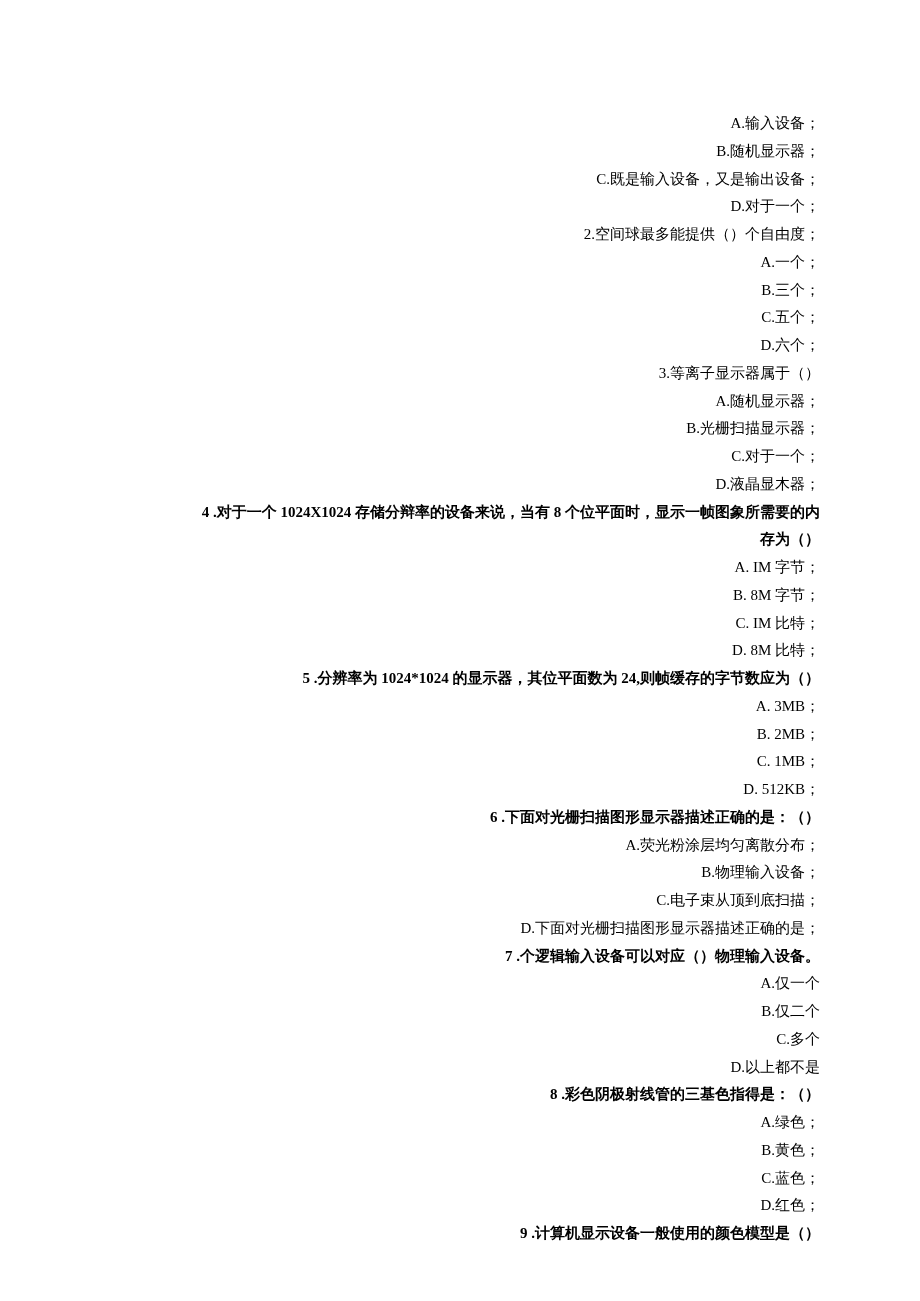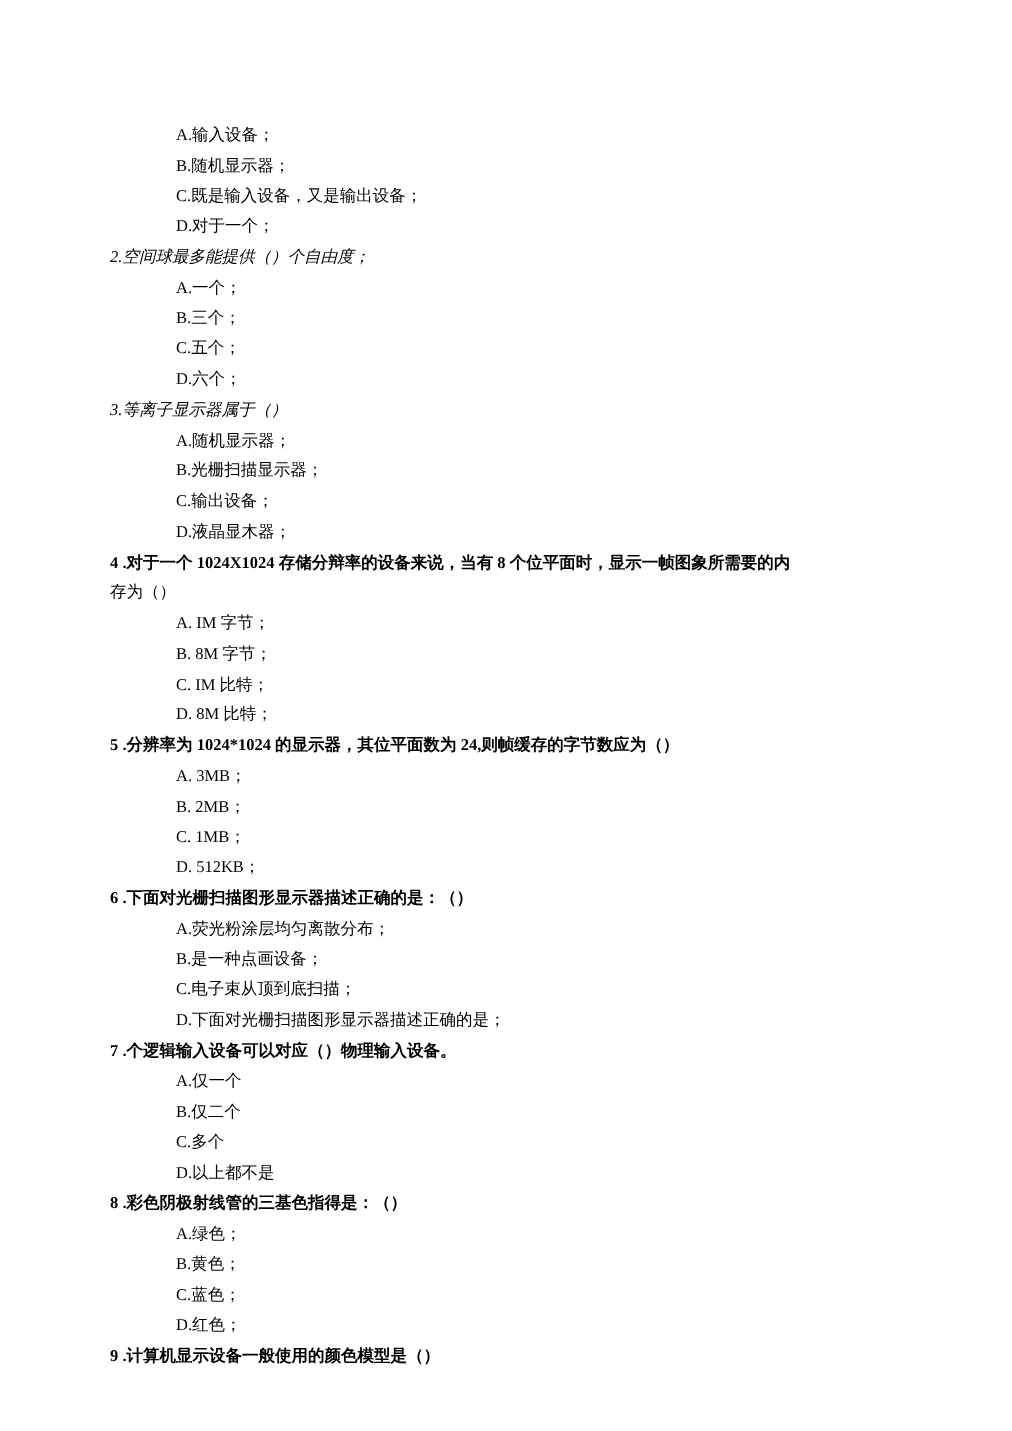--- a/index.html
+++ b/index.html
@@ -1,84 +1,85 @@
 <!DOCTYPE html>
 <html><head>
   <meta charset="utf-8">
   <style>
     * {
       margin: 0;
       padding: 0;
       box-sizing: border-box;
+      text-align: right;
     }
     body {
       width: 920px;
       min-height: 1301px;
       background: #ffffff;
       font-family: "SimSun", "宋体", serif;
       font-size: 15px;
       line-height: 1.85;
       color: #000000;
       padding: 110px 100px 60px 100px;
     }
     .option {
       padding-left: 60px;
     }
     .option-wide {
       padding-left: 60px;
       font-family: Liberation Serif, serif;
     }
     .q-line {
       padding-left: 0px;
-      font-style: italic;
     }
     .q-num-spaced {
       padding-left: 0px;
       font-weight: bold;
     }
     .cont-line {
       padding-left: 0px;
+      font-weight: bold;
     }
   </style>
 </head>
 <body>
 
 <div class="option">A.输入设备；</div>
 <div class="option">B.随机显示器；</div>
 <div class="option">C.既是输入设备，又是输出设备；</div>
 <div class="option">D.对于一个；</div>
 
 <div class="q-line">2.空间球最多能提供（）个自由度；</div>
 <div class="option">A.一个；</div>
 <div class="option">B.三个；</div>
 <div class="option">C.五个；</div>
 <div class="option">D.六个；</div>
 
 <div class="q-line">3.等离子显示器属于（）</div>
 <div class="option">A.随机显示器；</div>
 <div class="option">B.光栅扫描显示器；</div>
-<div class="option">C.输出设备；</div>
+<div class="option">C.对于一个；</div>
 <div class="option">D.液晶显木器；</div>
 
 <div class="q-num-spaced">4  .对于一个 1024X1024 存储分辩率的设备来说，当有 8 个位平面时，显示一帧图象所需要的内</div>
 <div class="cont-line">存为（）</div>
 <div class="option-wide">A.   IM 字节；</div>
 <div class="option-wide">B.   8M 字节；</div>
 <div class="option-wide">C.   IM 比特；</div>
 <div class="option-wide">D.   8M 比特；</div>
 
 <div class="q-num-spaced">5  .分辨率为 1024*1024 的显示器，其位平面数为 24,则帧缓存的字节数应为（）</div>
 <div class="option-wide">A.   3MB；</div>
 <div class="option-wide">B.   2MB；</div>
 <div class="option-wide">C.   1MB；</div>
 <div class="option-wide">D.   512KB；</div>
 
 <div class="q-num-spaced">6  .下面对光栅扫描图形显示器描述正确的是：（）</div>
 <div class="option">A.荧光粉涂层均匀离散分布；</div>
-<div class="option">B.是一种点画设备；</div>
+<div class="option">B.物理输入设备；</div>
 <div class="option">C.电子束从顶到底扫描；</div>
 <div class="option">D.下面对光栅扫描图形显示器描述正确的是；</div>
 
 <div class="q-num-spaced">7  .个逻辑输入设备可以对应（）物理输入设备。</div>
 <div class="option">A.仅一个</div>
 <div class="option">B.仅二个</div>
 <div class="option">C.多个</div>
 <div class="option">D.以上都不是</div>
 
 <div class="q-num-spaced">8  .彩色阴极射线管的三基色指得是：（）</div>

